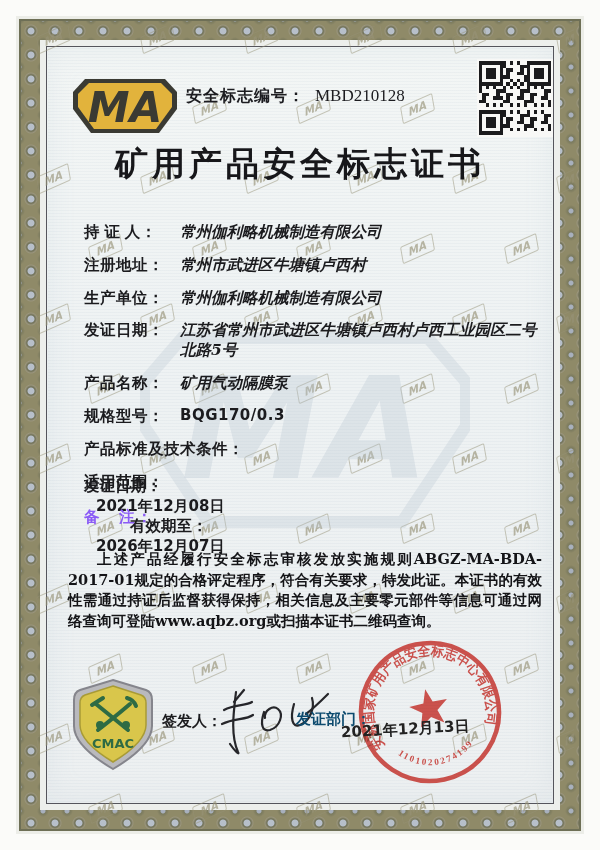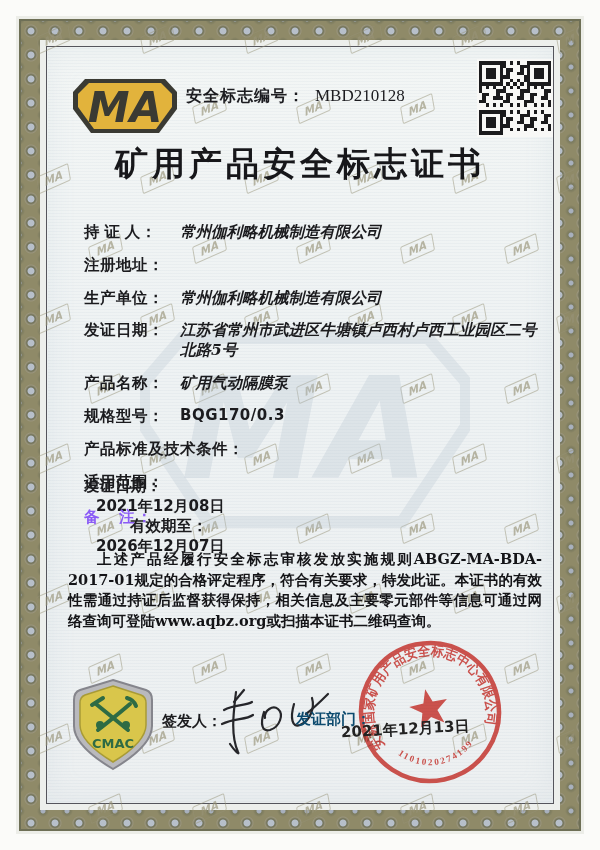--- a/index.html
+++ b/index.html
@@ -600,20 +600,21 @@
 
   <div class="title">矿用产品安全标志证书</div>
 
   <div class="fields">
     <div class="row">
       <span class="lbl">持 证 人：</span>
       <span class="val kai">常州伽利略机械制造有限公司</span>
     </div>
     <div class="row">
       <span class="lbl">注册地址：</span>
+      <span class="val kai">常州市武进区牛塘镇卢西村</span>
     </div>
     <div class="row">
       <span class="lbl">生产单位：</span>
       <span class="val kai">常州伽利略机械制造有限公司</span>
     </div>
     <div class="row">
       <span class="lbl">发证日期：</span>
       <span class="val kai">江苏省常州市武进区牛塘镇卢西村卢西工业园区二号北路5号</span>
     </div>
     <div class="row">

